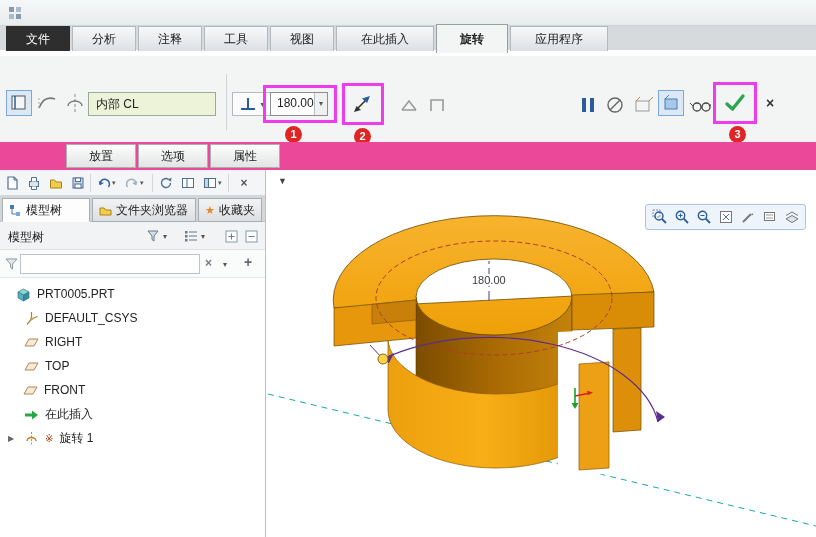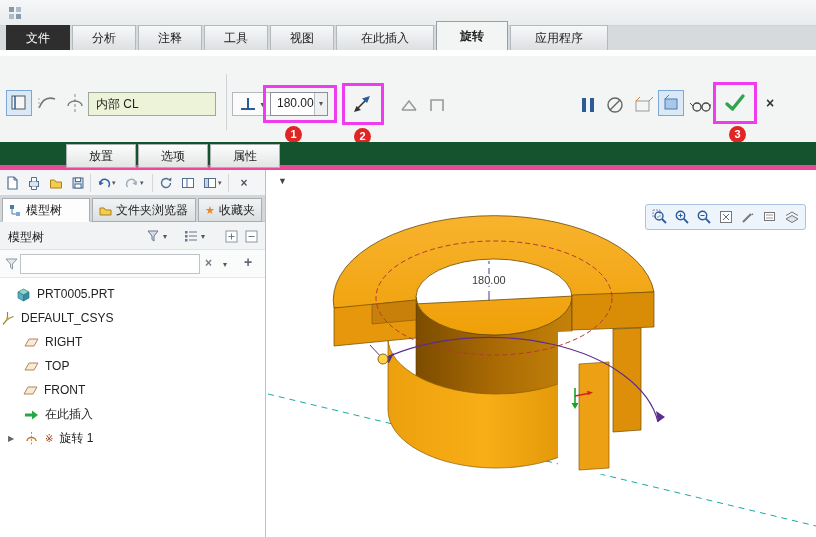--- a/index.html
+++ b/index.html
@@ -4,38 +4,38 @@
 <style>
 *{margin:0;padding:0;box-sizing:border-box}
 html,body{width:816px;height:537px;overflow:hidden}
 body{font-family:"Liberation Sans","DejaVu Sans",sans-serif;font-size:12px;color:#222;background:#fff}
 #app{position:relative;width:816px;height:537px;background:#fff;overflow:hidden}
 .abs{position:absolute}
 
 .titlebar{position:absolute;left:0;top:0;width:816px;height:26px;background:linear-gradient(#f5f7f8,#e9eced);border-bottom:1px solid #ced3d7}
 .title{position:absolute;right:12px;top:6px;font-size:12px;color:#333;white-space:nowrap}
 
-.tabrow{position:absolute;left:0;top:26px;width:816px;height:24px;background:#d6dadd;display:flex;align-items:flex-end;padding-left:6px;gap:2px}
+.tabrow{position:absolute;left:0;top:26px;width:816px;height:24px;background:#d6dadd;display:flex;align-items:center;padding-left:6px;gap:2px}
 .tab{height:25px;line-height:24px;text-align:center;border:1px solid #b4b9bd;border-bottom:none;background:linear-gradient(#f7f8f9,#dde0e3);color:#222;white-space:nowrap}
 .tab.file{background:#2e2e2e;color:#fff;border-color:#2e2e2e}
 .tab.active{height:29px;line-height:28px;background:#f3f4f4;border-color:#98a0a6;font-weight:bold}
 
 .ribbon{position:absolute;left:0;top:56px;width:816px;height:86px;background:#f3f4f4}
 .ibtn{position:absolute;display:flex;align-items:center;justify-content:center;border:1px solid transparent}
 .selbtn{background:#dbe8f6;border:1px solid #7da7d8}
 .vsep{position:absolute;width:1px;background:#cfd3d5}
 .field{position:absolute;background:#edf3d8;border:1px solid #9fa99a;display:flex;align-items:center;padding-left:7px}
 .anglebox{position:absolute;background:#fff;border:1px solid #8a9096;display:flex}
 .anglebox .val{flex:1;padding:3px 0 0 6px;font-size:12px}
 .anglebox .dd{width:13px;border-left:1px solid #b8bcc0;text-align:center;font-size:8px;color:#555;line-height:22px;background:#eef0f2}
 .mag{position:absolute;border:3px solid #ee3cee;background:transparent;pointer-events:none}
 .badge{position:absolute;width:17px;height:17px;border-radius:50%;background:#e02525;color:#fff;font-weight:bold;font-size:11px;line-height:17px;text-align:center}
 .ddglyph{font-size:8px;color:#555}
 
-.subband{position:absolute;left:0;top:142px;width:816px;height:28px;background:#14532d;border-bottom:5px solid #ec4899}
+.subband{position:absolute;left:0;top:142px;width:816px;height:28px;background:#ec4899;border-bottom:5px solid #ec4899}
 .subtab{position:absolute;top:2px;height:24px;width:70px;line-height:22px;text-align:center;background:linear-gradient(#fcfcfc,#e3e5e5);border:1px solid #acb0b3}
 
 .qbar{position:absolute;left:0;top:170px;width:266px;height:26px;background:#f3f5f6;border-bottom:1px solid #d3d6d8;border-right:1px solid #bcc0c3}
 .qbtn{position:absolute;top:3px;width:20px;height:20px;display:flex;align-items:center;justify-content:center}
 .qsep{position:absolute;top:4px;width:1px;height:18px;background:#d4d7d9}
 .qdd{position:absolute;top:9px;font-size:7px;color:#555}
 
 .panel{position:absolute;left:0;top:196px;width:266px;height:341px;background:#fff;border-right:1px solid #bcc0c3}
 .ptabs{position:absolute;left:0;top:0;width:100%;height:26px;background:#d3d7da;border-bottom:1px solid #bfc3c6}
 .ptab{position:absolute;top:2px;height:24px;display:flex;align-items:center;gap:4px;padding:0 6px;border:1px solid #a8adb1;background:linear-gradient(#f2f3f4,#dcdfe1);white-space:nowrap;overflow:hidden}
@@ -427,21 +427,21 @@
 
     <div class="ptree">
       <div class="trow" style="padding-left:16px">
         <svg width="15" height="15">
             <polygon points="2,5 7.5,2 13,5 7.5,8" fill="#8fd8c8" stroke="#2a7a8a" stroke-width="0.7"></polygon>
             <polygon points="2,5 7.5,8 7.5,14 2,11" fill="#5ab0c0" stroke="#2a7a8a" stroke-width="0.7"></polygon>
             <polygon points="7.5,8 13,5 13,11 7.5,14" fill="#3a8aa0" stroke="#2a7a8a" stroke-width="0.7"></polygon>
           </svg>
         <span>PRT0005.PRT</span>
       </div>
-      <div class="trow" style="">
+      <div class="trow" style="padding-left:24px">
         <svg width="15" height="15">
             <line x1="7.5" y1="8" x2="7.5" y2="1" stroke="#9a8a3a" stroke-width="1.2"></line>
             <line x1="7.5" y1="8" x2="13.5" y2="5.5" stroke="#9a8a3a" stroke-width="1.2"></line>
             <line x1="7.5" y1="8" x2="3" y2="13.5" stroke="#9a8a3a" stroke-width="1.2"></line>
             <circle cx="7.5" cy="8" r="1.4" fill="#caa23a"></circle>
           </svg>
         <span>DEFAULT_CSYS</span>
       </div>
       <div class="trow" style="padding-left:24px">
         <svg width="15" height="15">

